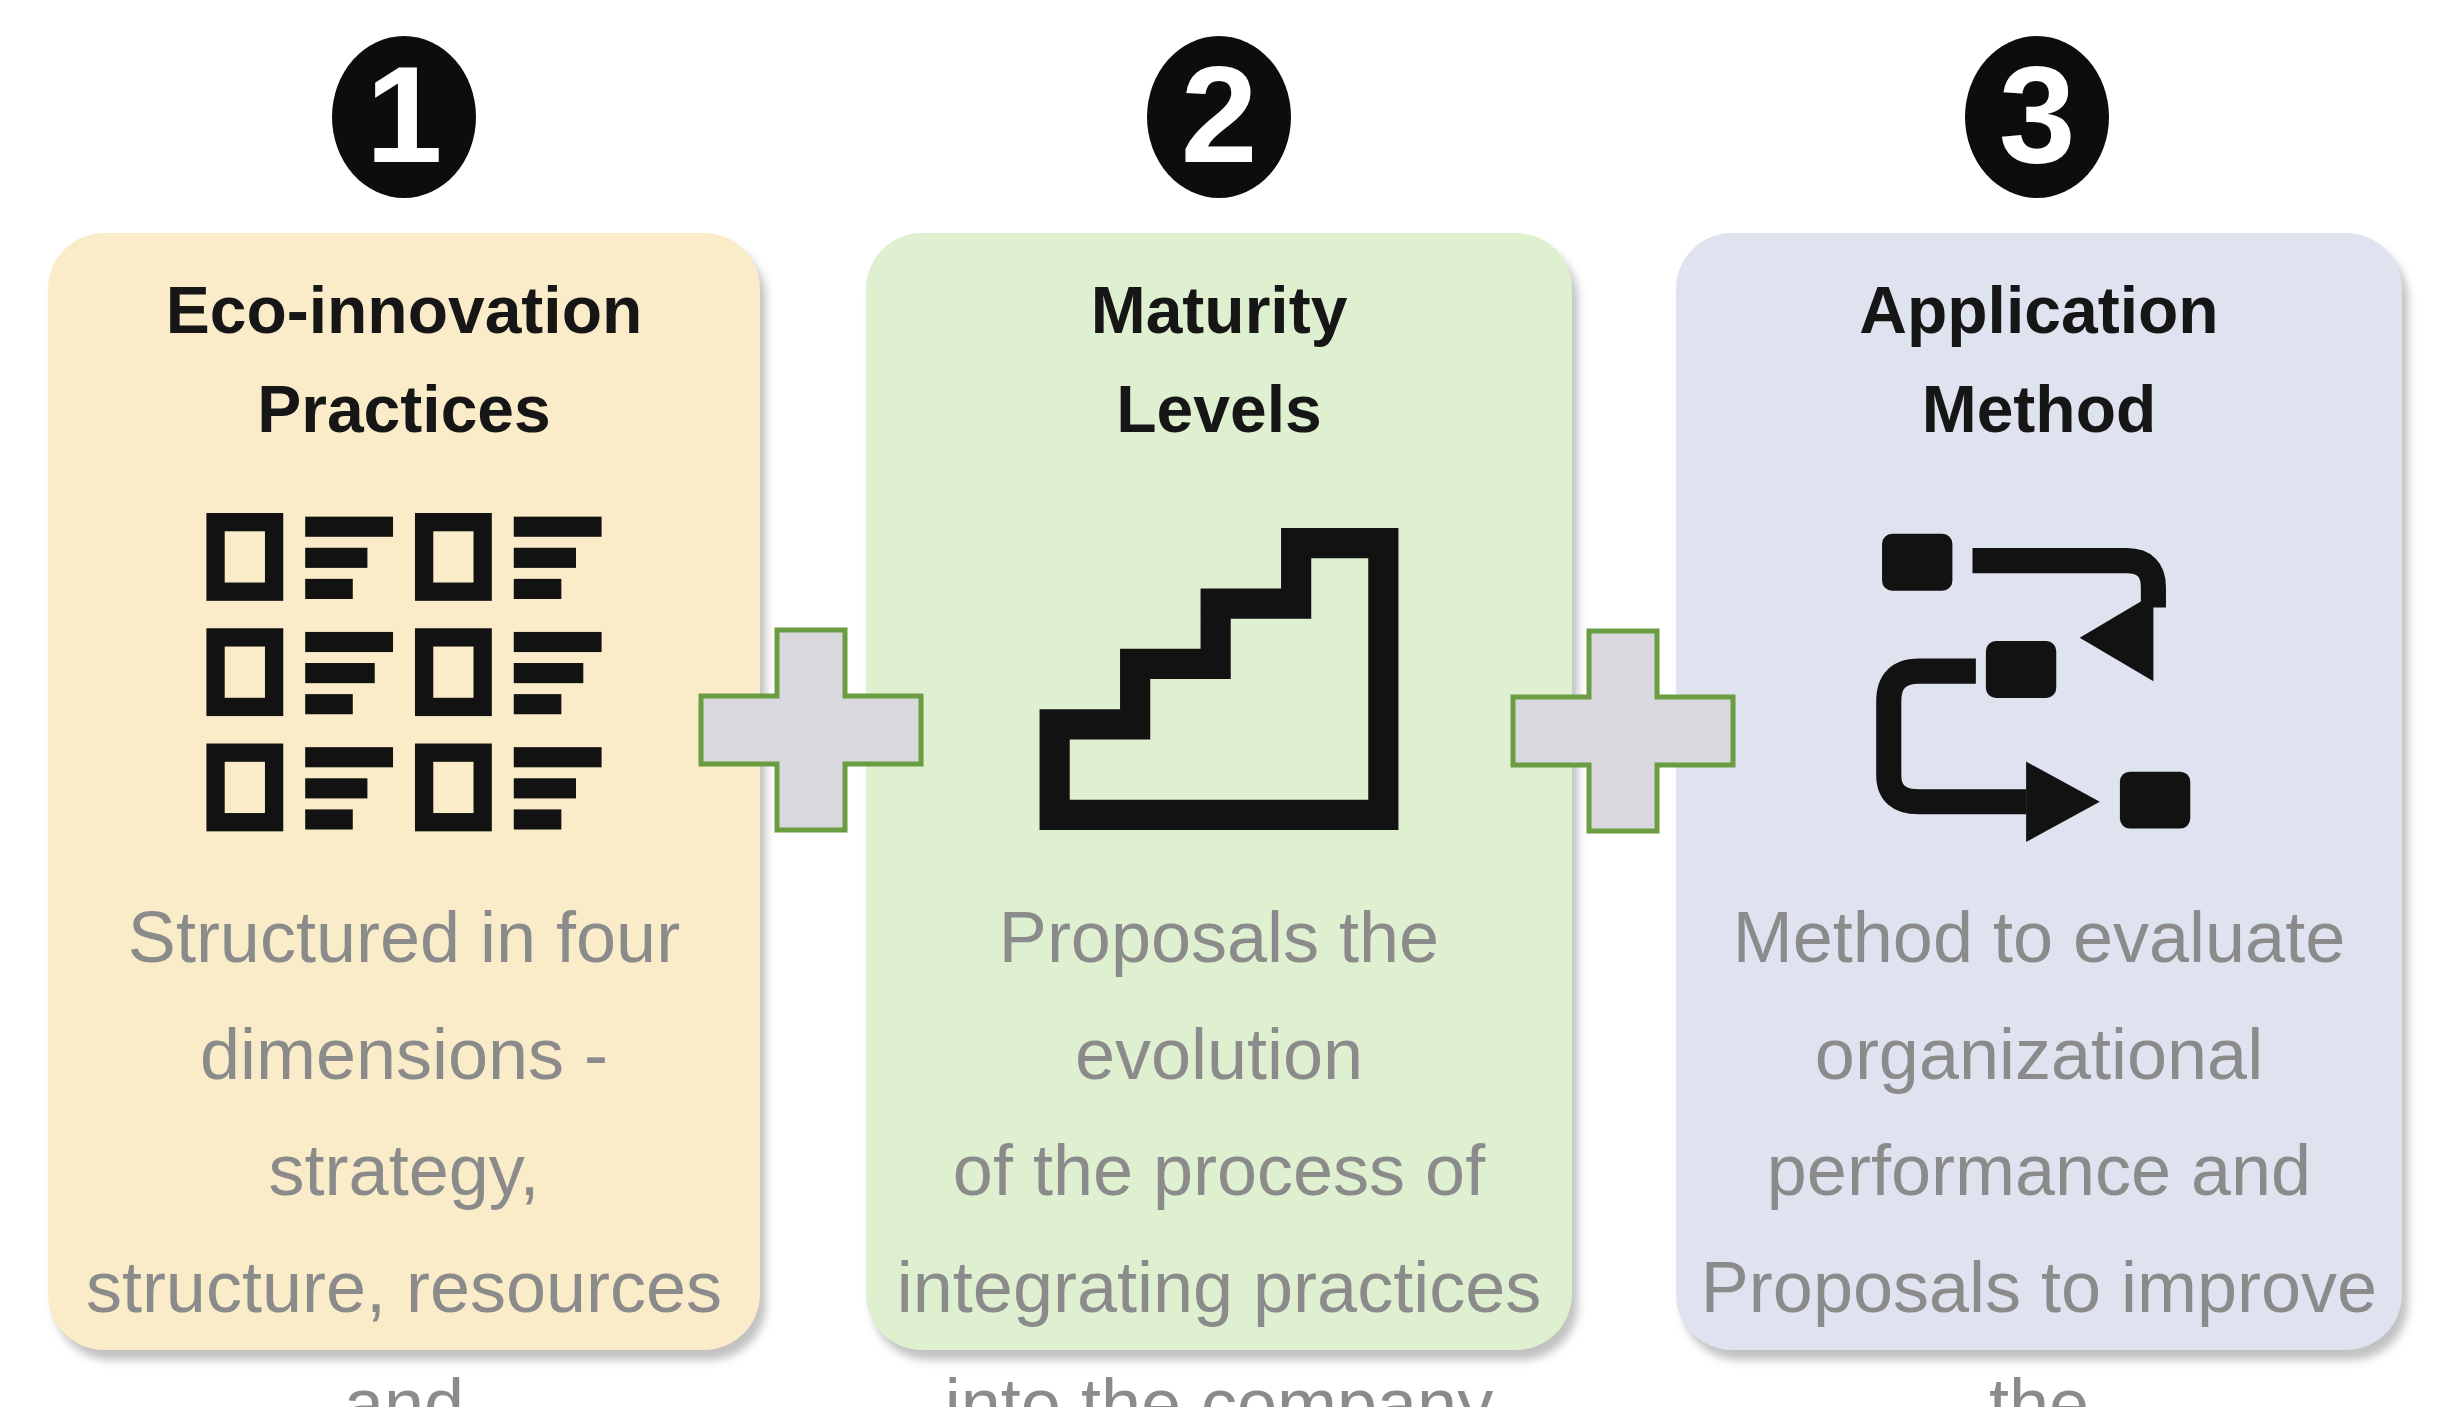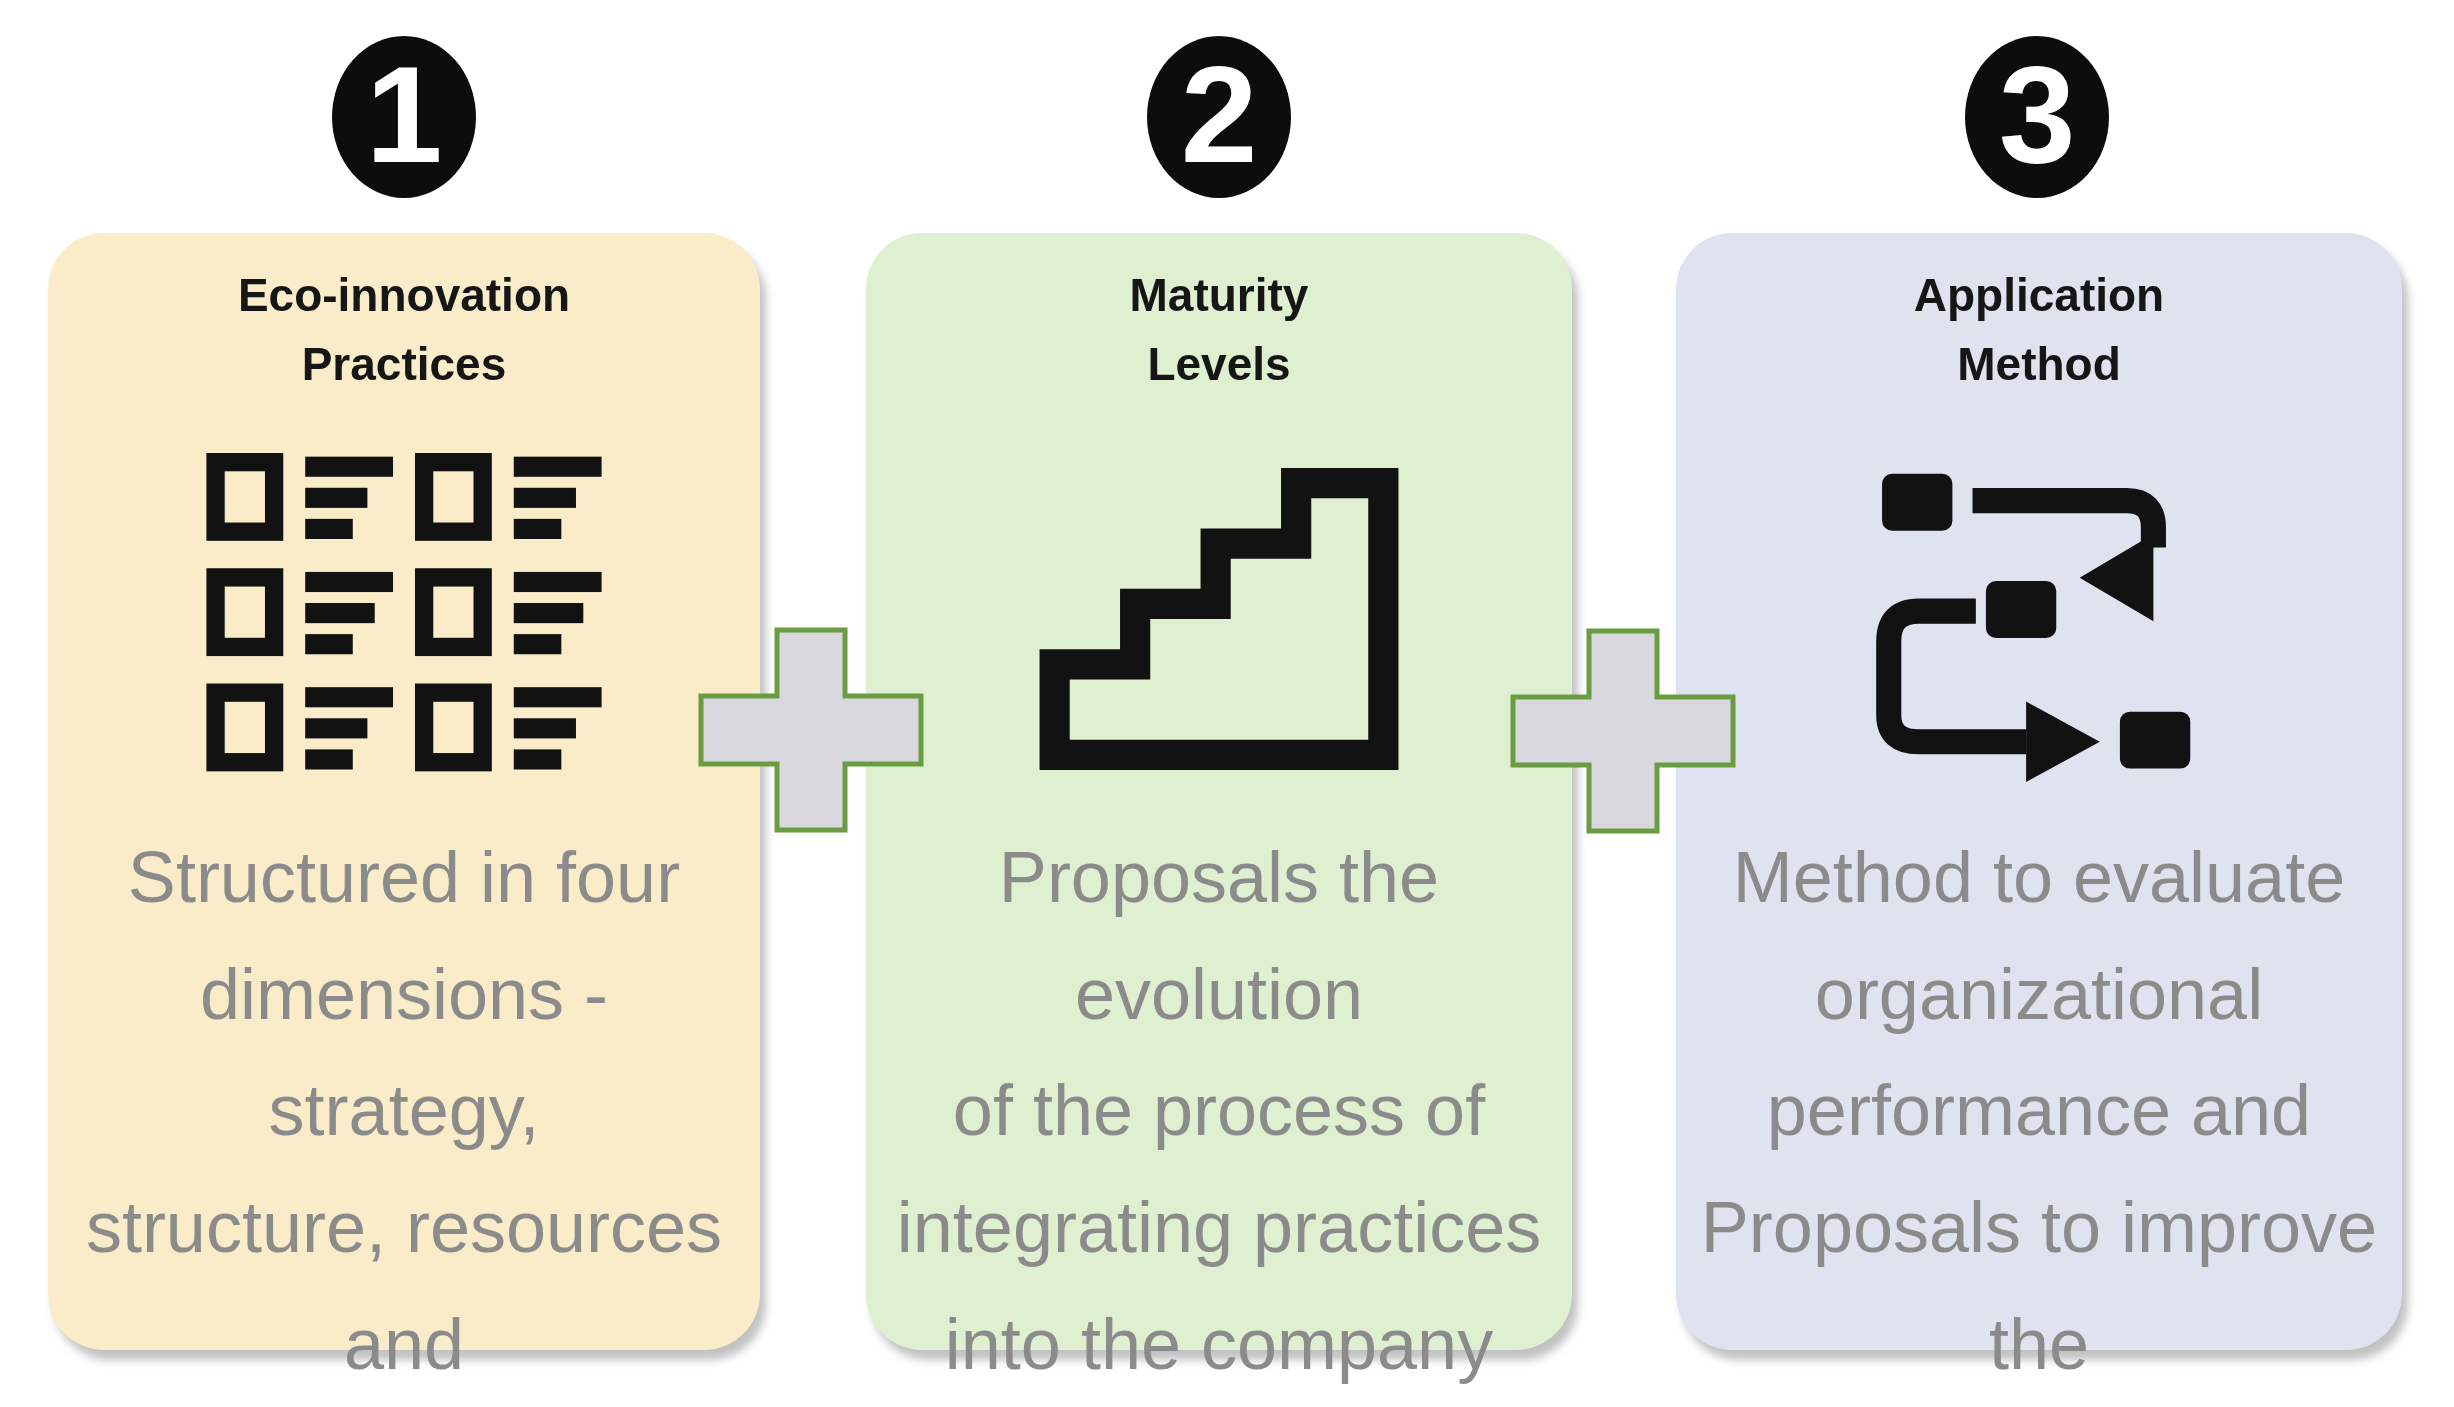--- a/index.html
+++ b/index.html
@@ -32,21 +32,21 @@
     border-radius:56px;
     box-shadow:6px 10px 9px rgba(120,120,120,0.45);
     display:flex;flex-direction:column;align-items:center;
     box-sizing:border-box;
   }
   .card-1{left:48px;width:712px;background:#FAECC8;}
   .card-2{left:866px;width:706px;background:#DEF0D0;}
   .card-3{left:1676px;width:726px;background:#DFE3F0;}
   .card-title{
     margin-top:28px;
-    font-size:46px;font-weight:bold;
+    font-size:66px;font-weight:bold;
     color:#161616;
     line-height:1.5;
     text-align:center;
     white-space:pre-line;
   }
   .card-icon{
     margin-top:54px;
     height:322px;
     display:flex;align-items:center;justify-content:center;
   }

